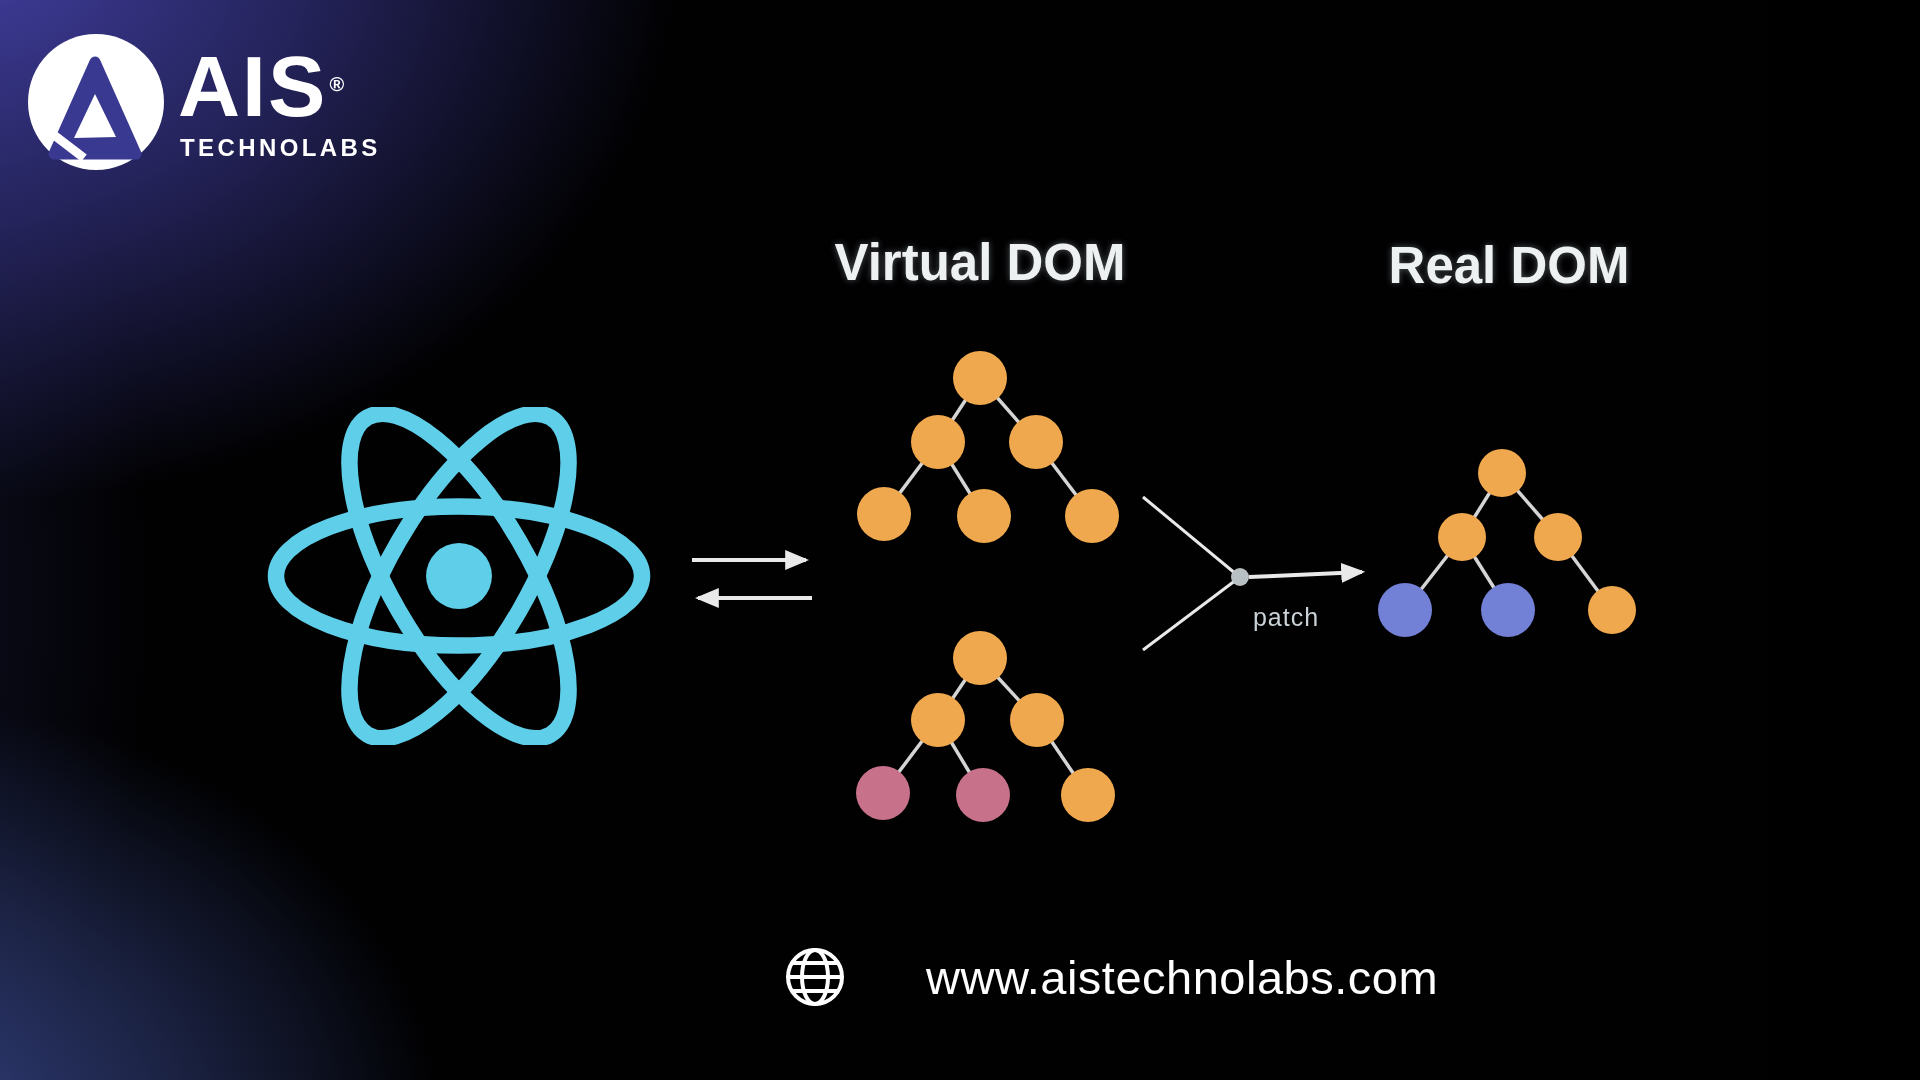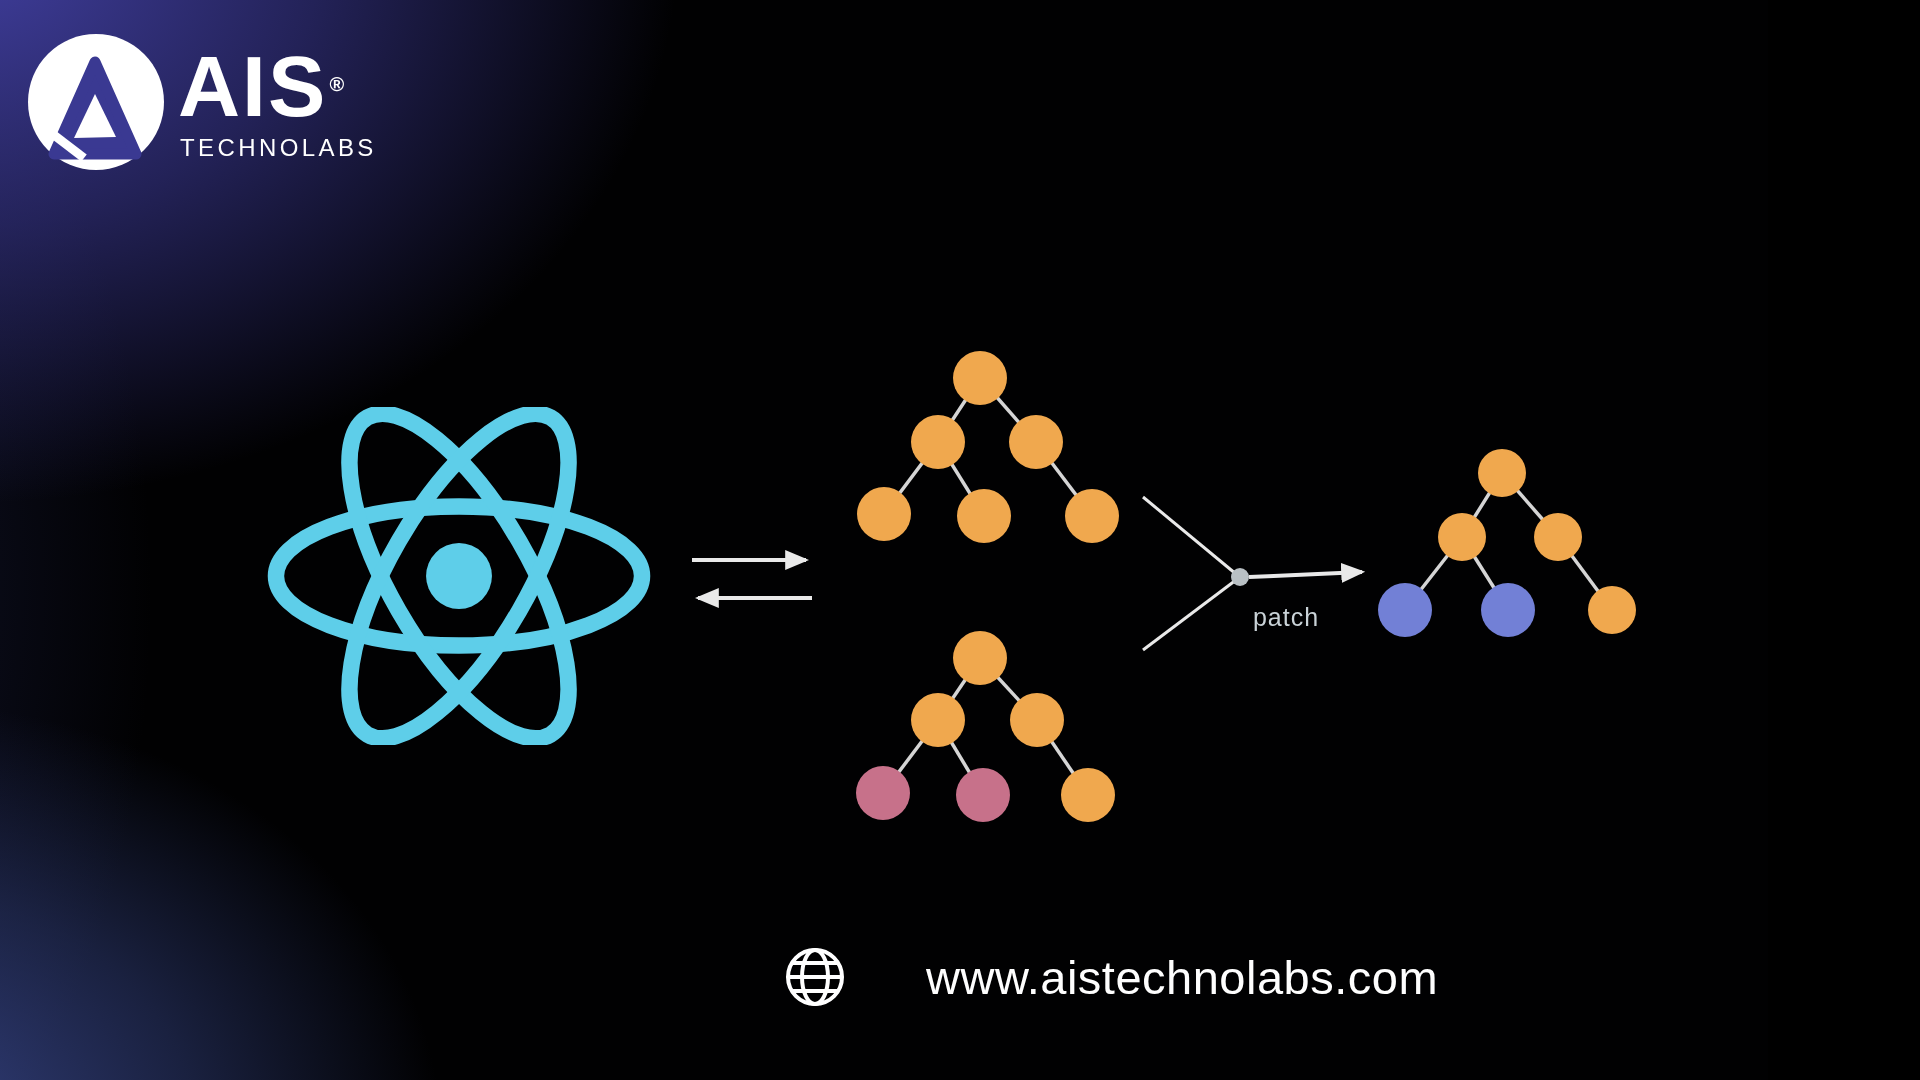--- a/index.html
+++ b/index.html
@@ -15,21 +15,21 @@
 
   
   .brand{position:absolute;left:0;top:0;width:420px;height:200px;}
   .brand-mark{position:absolute;left:26px;top:32px;width:142px;height:142px;}
   .brand-name-row{
     position:absolute;left:178px;top:44px;color:#ffffff;font-weight:700;
     font-size:86px;line-height:84px;letter-spacing:2px;white-space:nowrap;
   }
   .reg{font-size:20px;vertical-align:top;position:relative;top:-2px;left:2px;letter-spacing:0;}
   .brand-tagline{
-    position:absolute;left:180px;top:134px;color:#ffffff;font-weight:400;
+    position:absolute;left:180px;top:134px;color:#ffffff;font-weight:700;
     font-size:24px;letter-spacing:3.4px;white-space:nowrap;
   }
 
   
   .title{
     position:absolute;transform:translateX(-50%);color:#edf1f2;font-weight:700;
     font-size:51px;white-space:nowrap;text-shadow:0 0 7px rgba(230,240,245,0.35);
   }
   .title.virtual{left:980px;top:233px;}
   .title.real{left:1509px;top:236px;}
@@ -59,20 +59,22 @@
     <svg class="brand-mark" viewBox="0 0 142 142">
       <circle cx="70" cy="70" r="68" fill="#ffffff"></circle>
       <path class="logo-cut" d="M69 30 L28 122 L110 122 Z" fill="#3a3992" stroke="#3a3992" stroke-width="11" stroke-linejoin="round"></path>
       <path d="M69 62 L48 106 L90 105 Z" fill="#ffffff"></path>
       <line x1="24" y1="100" x2="58" y2="126" stroke="#ffffff" stroke-width="9"></line>
     </svg>
     <div class="brand-name-row"><span>AIS</span><span class="reg">®</span></div>
     <div class="brand-tagline">TECHNOLABS</div>
   </div>
 
+  <div class="title virtual">Virtual DOM</div>
+  <div class="title real">Real DOM</div>
 
   <svg class="react-logo" viewBox="-112 -92 224 184">
     <g fill="none" stroke-width="9">
       <ellipse class="react-stroke" rx="100" ry="38" stroke="#5ecee9"></ellipse>
       <ellipse class="react-stroke" rx="100" ry="38" transform="rotate(60)" stroke="#5ecee9"></ellipse>
       <ellipse class="react-stroke" rx="100" ry="38" transform="rotate(120)" stroke="#5ecee9"></ellipse>
     </g>
     <circle class="react-core" r="18" fill="#5ecee9"></circle>
   </svg>
 

